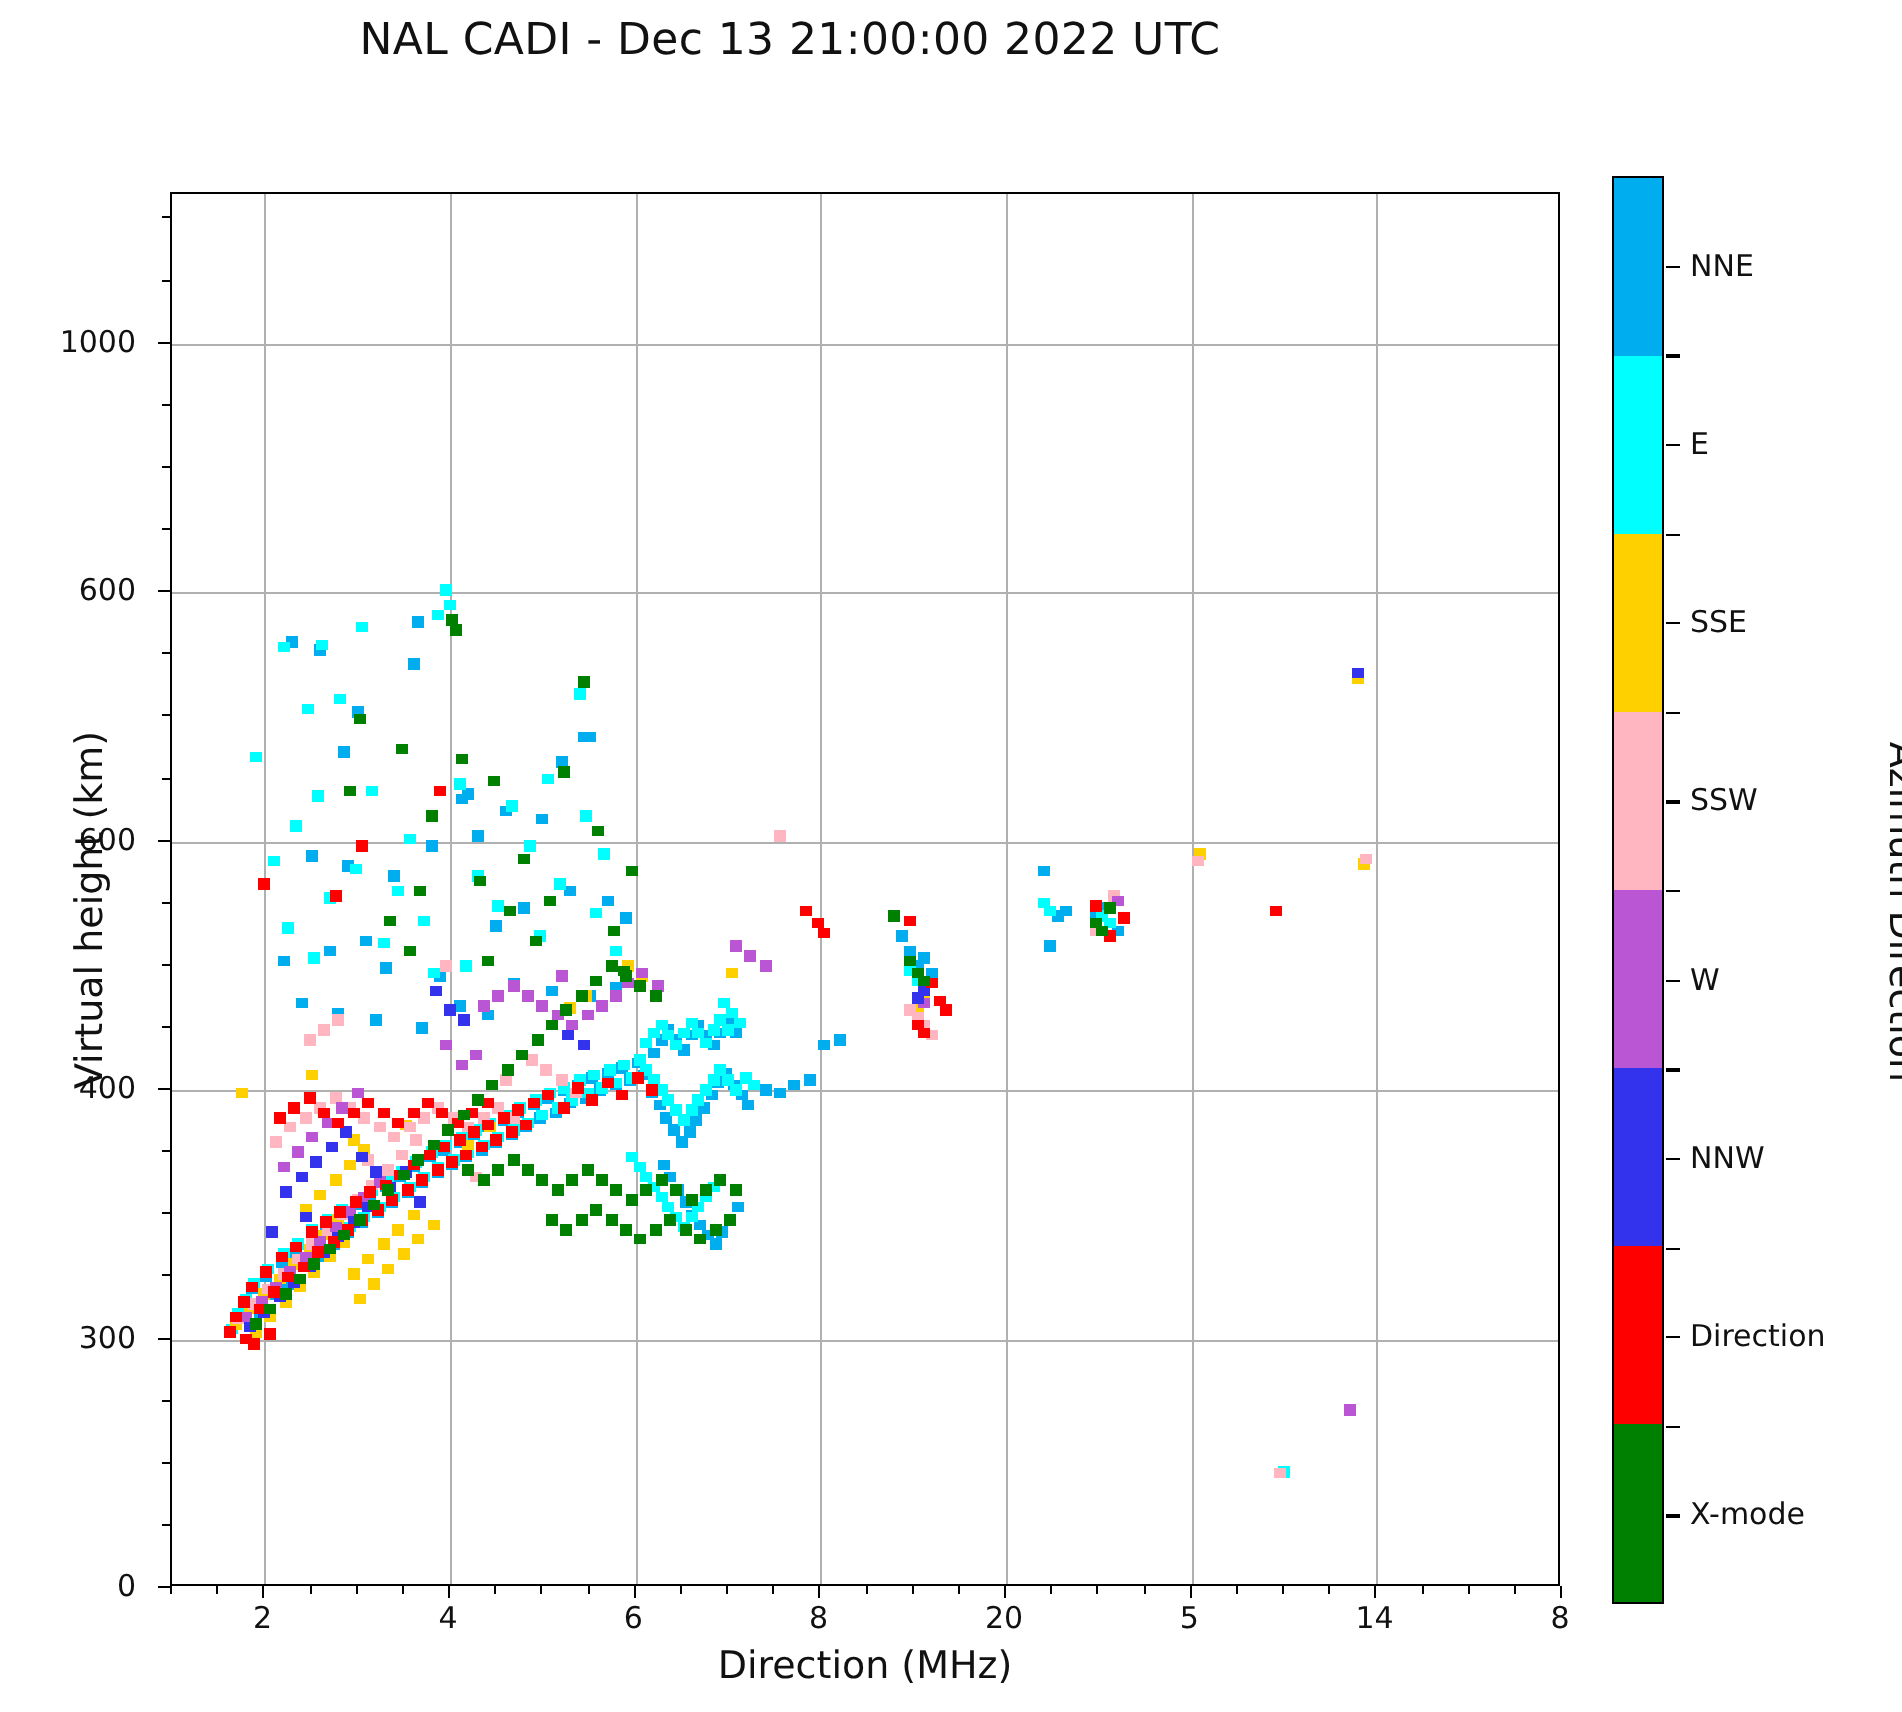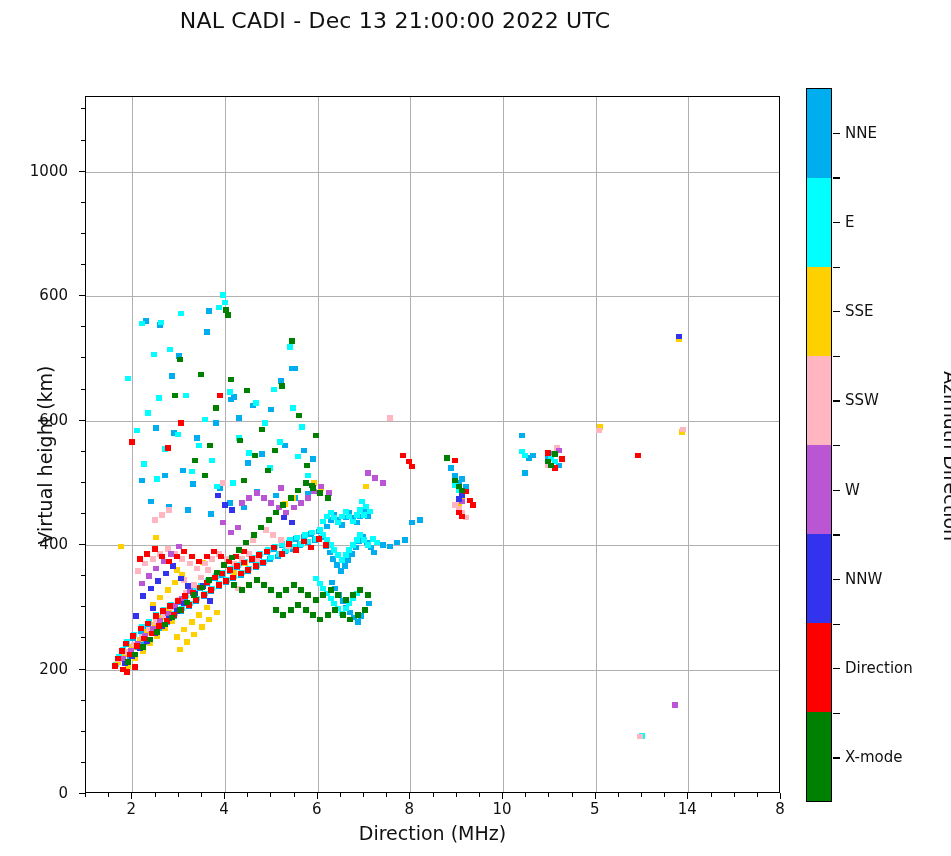--- a/index.html
+++ b/index.html
@@ -740,21 +740,21 @@
     <div class="xtick minor" style="left: 756.8px;"></div>
     <div class="xtick" style="left: 131.3px;"></div>
     <div class="xtlabel" style="left: 131.3px;">2</div>
     <div class="xtick" style="left: 224px;"></div>
     <div class="xtlabel" style="left: 224px;">4</div>
     <div class="xtick" style="left: 316.7px;"></div>
     <div class="xtlabel" style="left: 316.7px;">6</div>
     <div class="xtick" style="left: 409.3px;"></div>
     <div class="xtlabel" style="left: 409.3px;">8</div>
     <div class="xtick" style="left: 502px;"></div>
-    <div class="xtlabel" style="left: 502px;">10</div>
+    <div class="xtlabel" style="left: 502px;">20</div>
     <div class="xtick" style="left: 594.7px;"></div>
     <div class="xtlabel" style="left: 594.7px;">5</div>
     <div class="xtick" style="left: 687.3px;"></div>
     <div class="xtlabel" style="left: 687.3px;">14</div>
     <div class="xtick" style="left: 780px;"></div>
     <div class="xtlabel" style="left: 780px;">8</div>
     <div class="ytick minor" style="top: 761.9px;"></div>
     <div class="ytick minor" style="top: 730.8px;"></div>
     <div class="ytick minor" style="top: 699.7px;"></div>
     <div class="ytick minor" style="top: 637.4px;"></div>
@@ -767,21 +767,21 @@
     <div class="ytick minor" style="top: 357.4px;"></div>
     <div class="ytick minor" style="top: 326.3px;"></div>
     <div class="ytick minor" style="top: 264px;"></div>
     <div class="ytick minor" style="top: 232.9px;"></div>
     <div class="ytick minor" style="top: 201.8px;"></div>
     <div class="ytick minor" style="top: 139.6px;"></div>
     <div class="ytick minor" style="top: 108.4px;"></div>
     <div class="ytick" style="top: 793px;"></div>
     <div class="ytlabel" style="top: 793px;">0</div>
     <div class="ytick" style="top: 668.5px;"></div>
-    <div class="ytlabel" style="top: 668.5px;">200</div>
+    <div class="ytlabel" style="top: 668.5px;">300</div>
     <div class="ytick" style="top: 544.1px;"></div>
     <div class="ytlabel" style="top: 544.1px;">400</div>
     <div class="ytick" style="top: 419.6px;"></div>
     <div class="ytlabel" style="top: 419.6px;">600</div>
     <div class="ytick" style="top: 295.1px;"></div>
     <div class="ytlabel" style="top: 295.1px;">600</div>
     <div class="ytick" style="top: 170.7px;"></div>
     <div class="ytlabel" style="top: 170.7px;">1000</div>
   </div>
 

